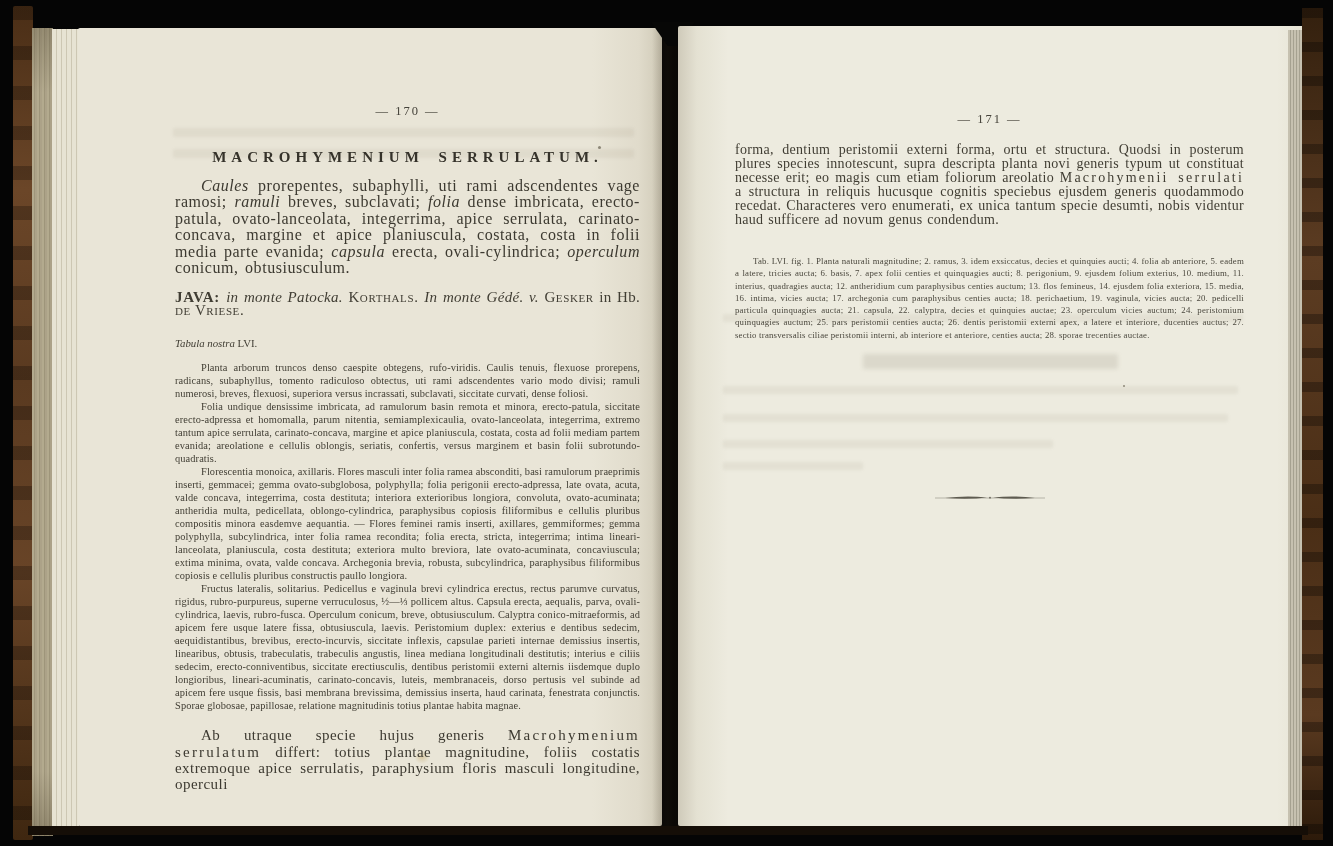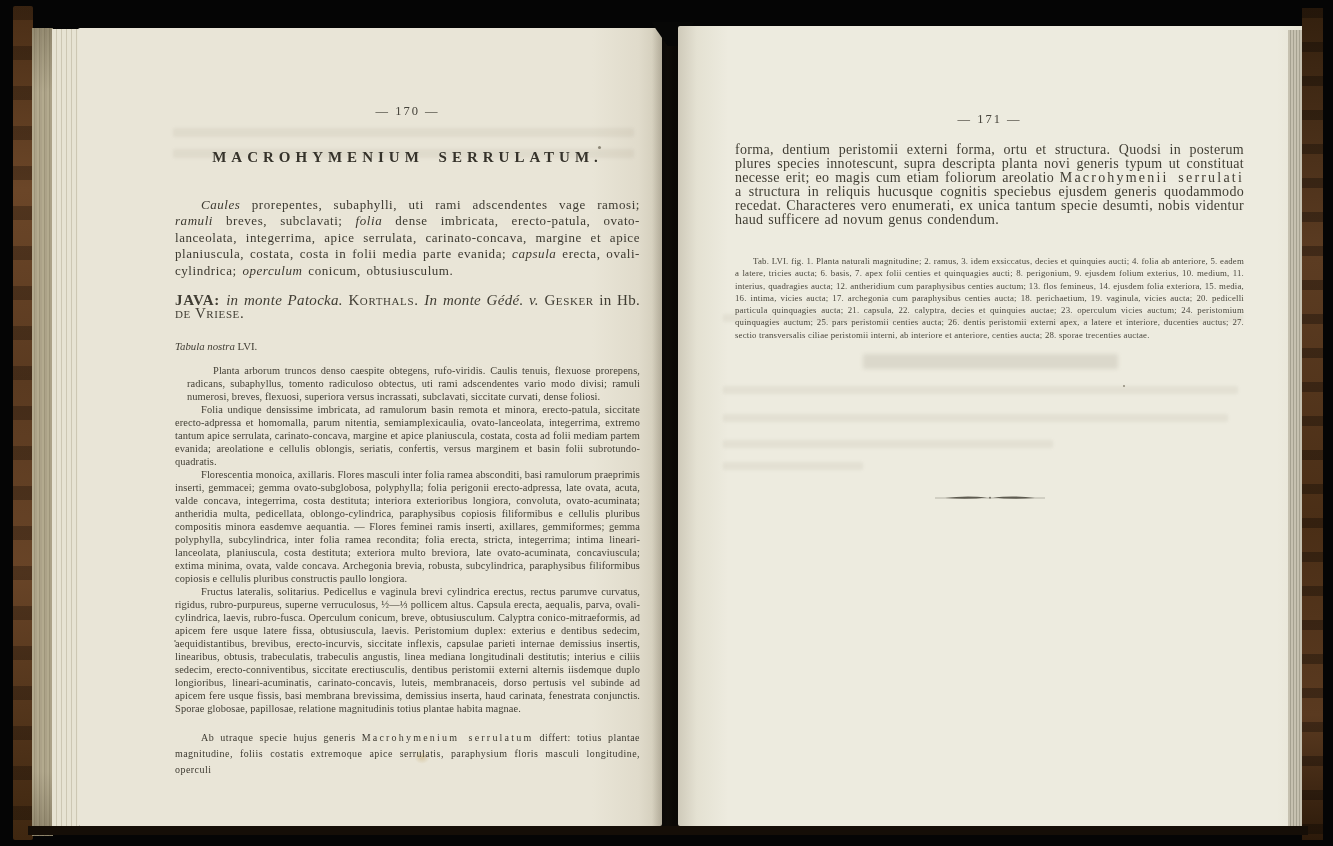--- a/index.html
+++ b/index.html
@@ -40,28 +40,28 @@
   
   .text-col{position:relative;z-index:2;color:#403d33;}
   .page.left .text-col{padding:76px 22px 0 97px;}
   .page.right .text-col{padding:86px 64px 0 57px;}
 
   .pagenum{text-align:center;font-size:12.5px;letter-spacing:2px;color:#45423a;}
   .title{margin:30px 0 0 0;text-align:center;font-size:15px;font-weight:bold;
     letter-spacing:5px;word-spacing:6px;color:#35322a;}
 
   p{margin:0;text-align:justify;}
-  .diagnosis{margin-top:31px;font-size:13px;line-height:16.4px;letter-spacing:.55px;
+  .diagnosis{margin-top:12px;font-size:16px;line-height:16.4px;letter-spacing:.55px;
     word-spacing:2px;text-indent:26px;color:#3c3930;}
   .locality{margin-top:15px;font-size:15px;line-height:13px;text-indent:0;
     letter-spacing:.3px;}
   .tabula{margin-top:20px;font-size:10.8px;line-height:13px;}
   .body-par{font-size:10.4px;line-height:13px;text-indent:26px;letter-spacing:.1px;}
-  .body-par.first{margin-top:11px;margin-left:12px;}
-  .closing{margin-top:15px;font-size:10px;line-height:16.2px;letter-spacing:.45px;
+  .body-par.first{margin-top:11px;}
+  .closing{margin-top:15px;font-size:15px;line-height:16.2px;letter-spacing:.45px;
     word-spacing:1.5px;text-indent:26px;text-align-last:justify;color:#3c3930;}
   .continuation{font-size:14px;line-height:14px;letter-spacing:.3px;margin-top:16px;
     word-spacing:1px;}
   .legend{margin-top:28px;font-size:8.8px;line-height:12.3px;text-indent:18px;
     letter-spacing:.2px;color:#4a473d;}
 
   .seg-i{font-style:italic;}
   .seg-sc{font-variant:small-caps;letter-spacing:.6px;}
   .seg-b{font-weight:bold;letter-spacing:.8px;}
   .seg-spaced{letter-spacing:2.2px;word-spacing:3px;}

